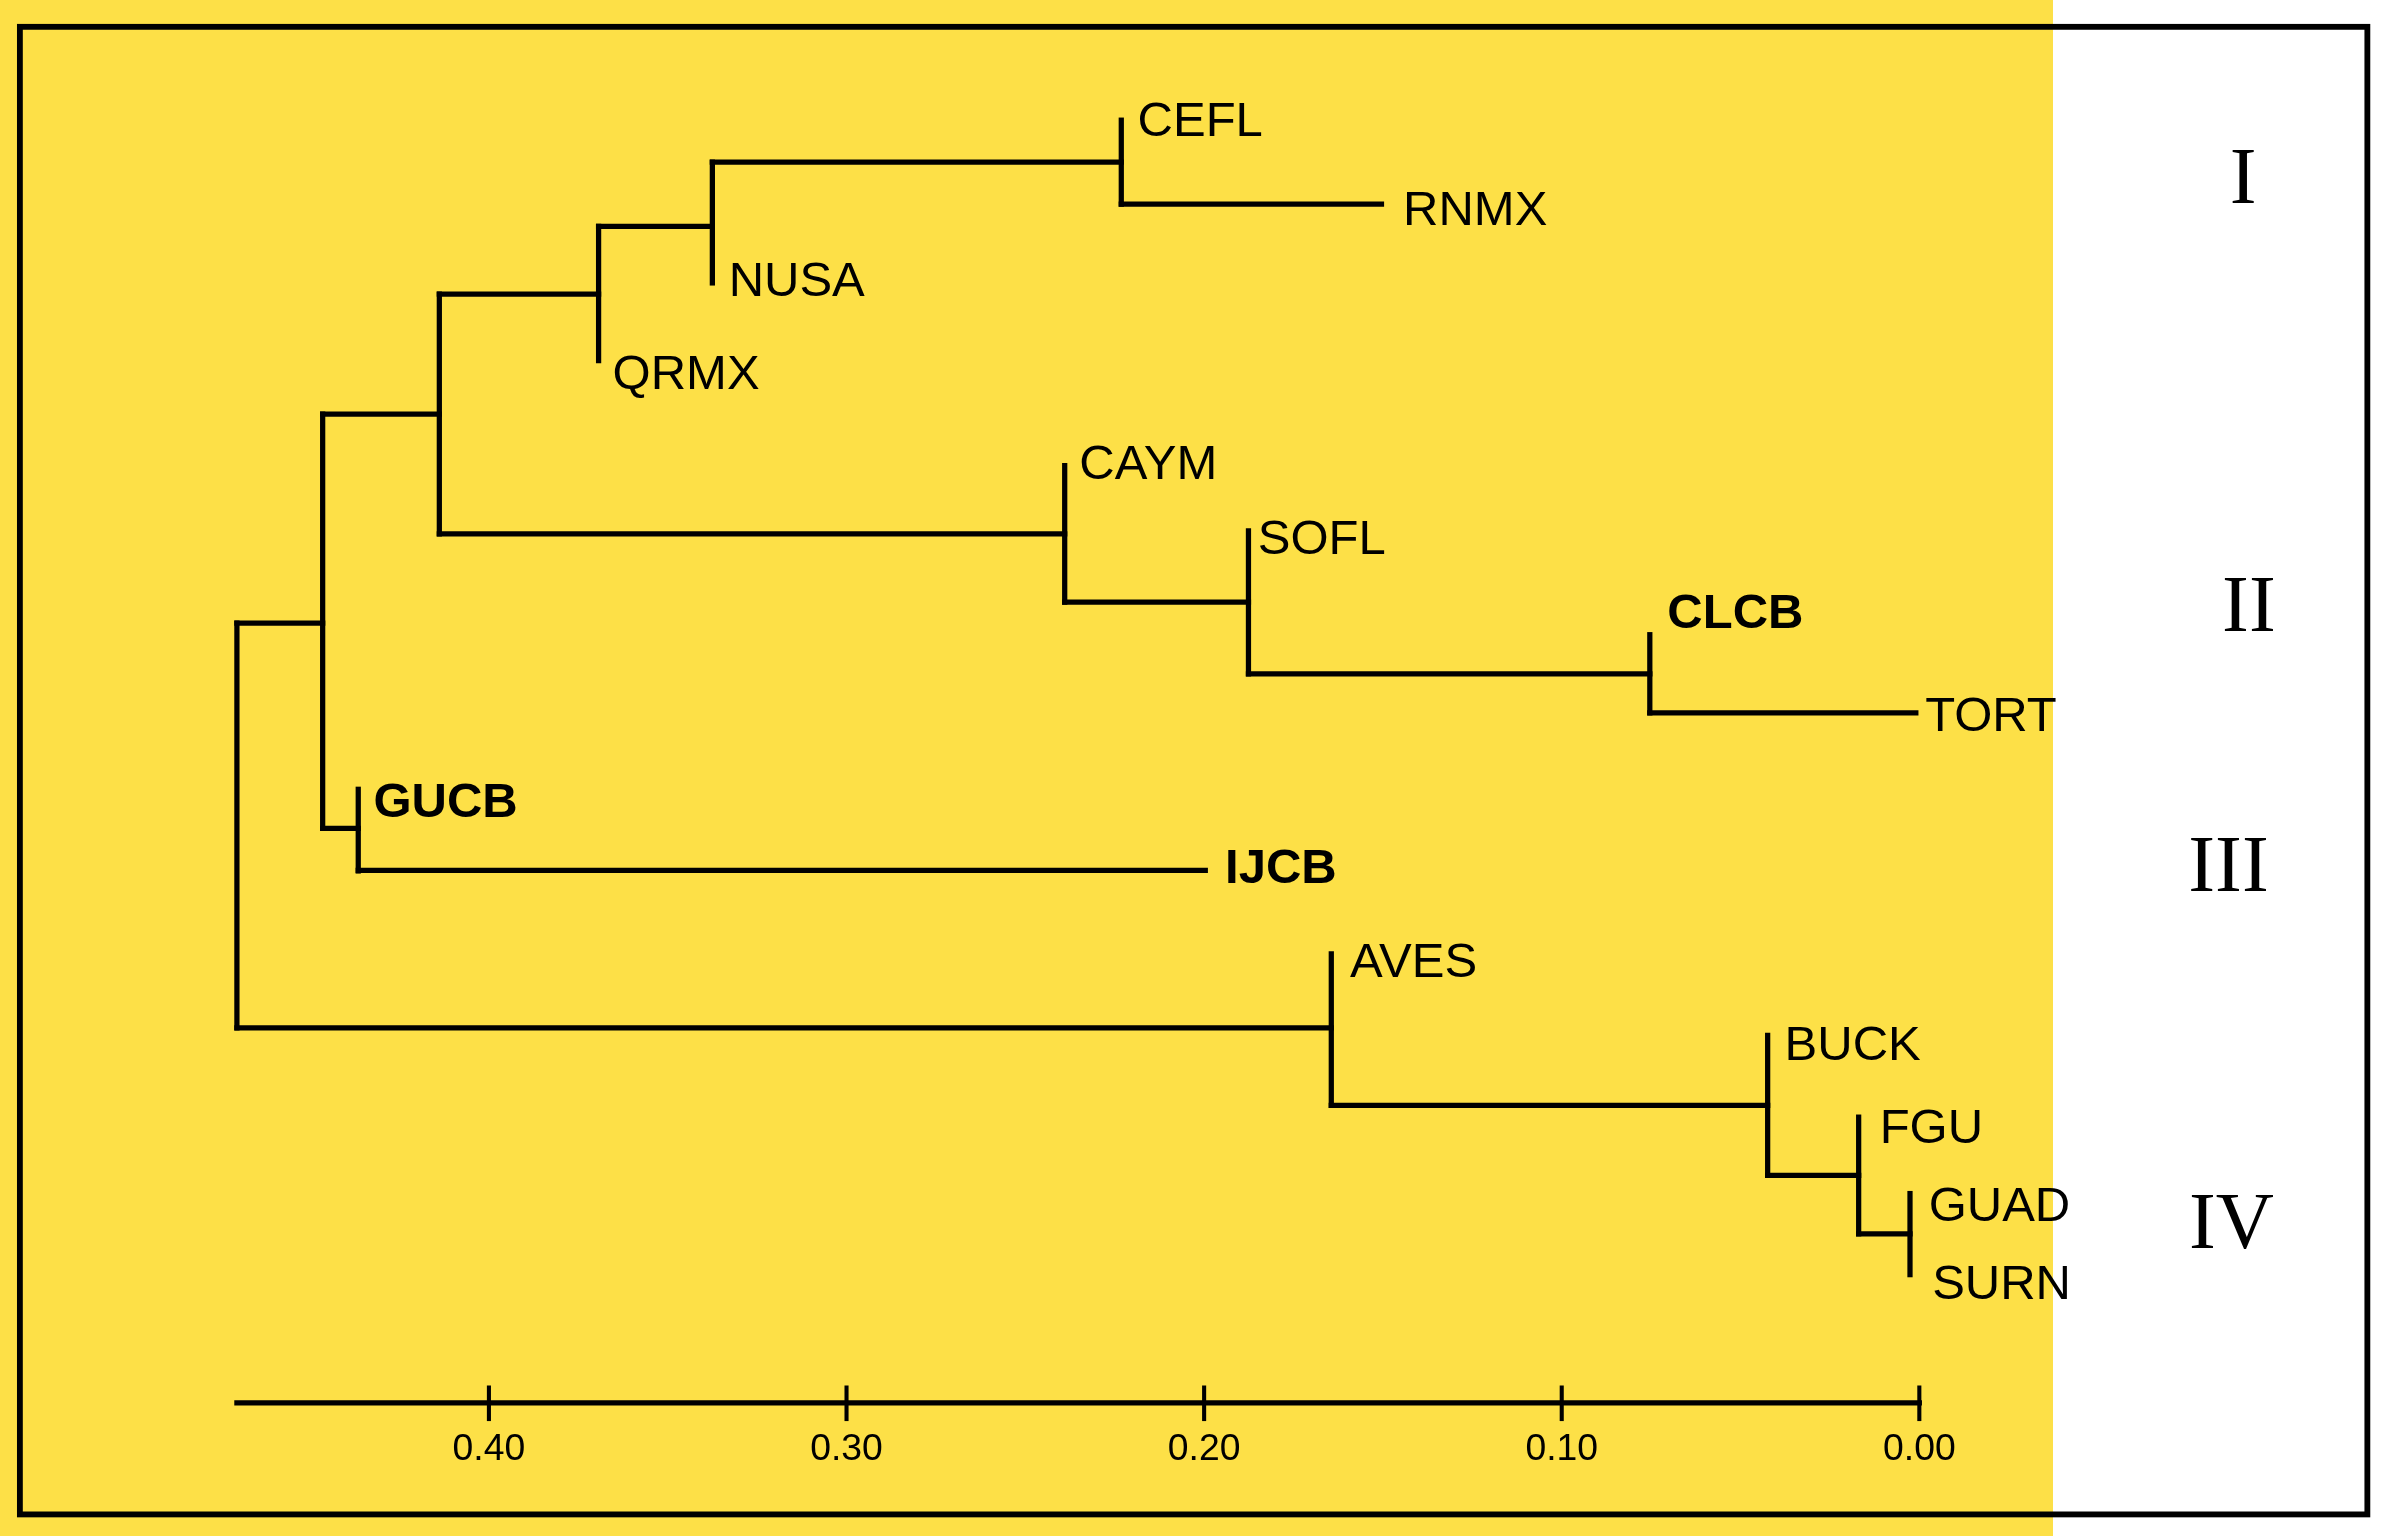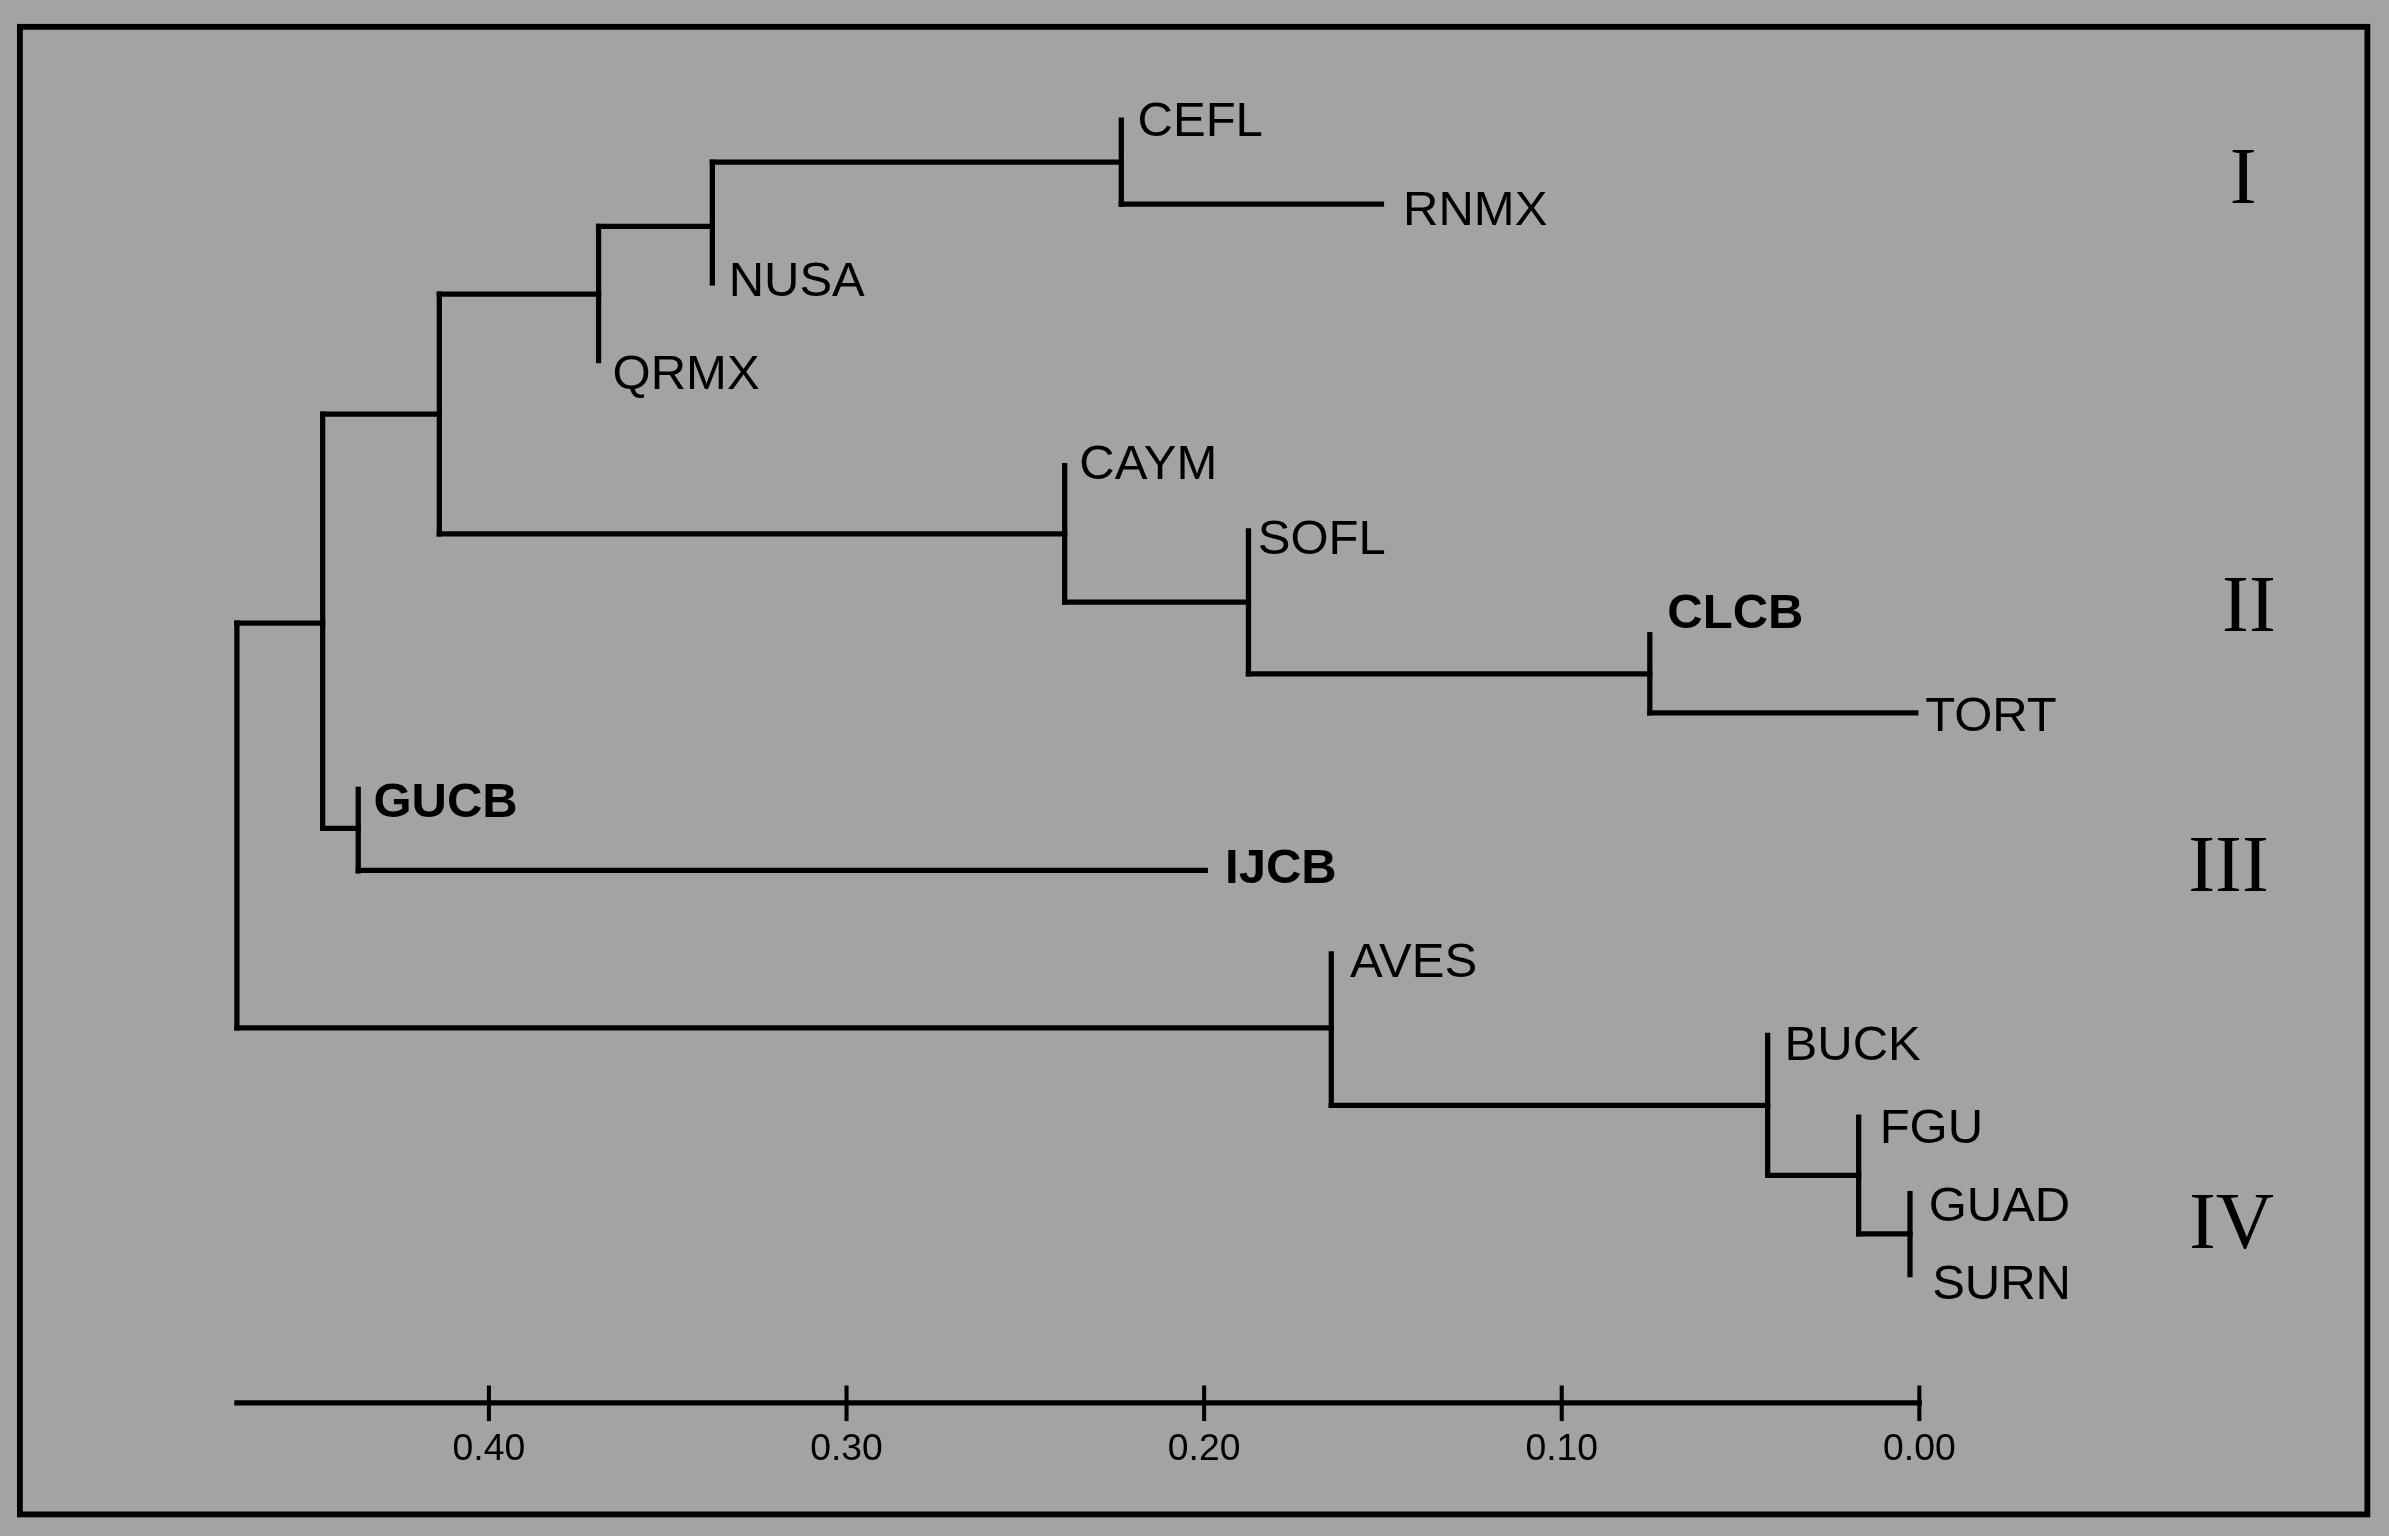--- a/index.html
+++ b/index.html
@@ -1,20 +1,20 @@
 <!DOCTYPE html>
 <html style="font-size:9.3px"><head>
 <meta charset="utf-8">
 <style>
   html, body { margin: 0; padding: 0; background: #ffffff; }
   #figure {
     position: relative;
-    width: 2389px;
+    width: 2053px;
     height: 1536px;
-    background: #a3a3a3;
+    background: #fde047;
     font-family: "Liberation Sans", sans-serif;
   }
   #tree-svg { position: absolute; left: 0; top: 0; width: 2389px; height: 1536px; }
   .tip-label {
     font-family: "Liberation Sans", sans-serif;
     font-size: 84px;
     fill: #000000;
   }
   .tip-label.bold { font-weight: bold; }
   .clade-label {

